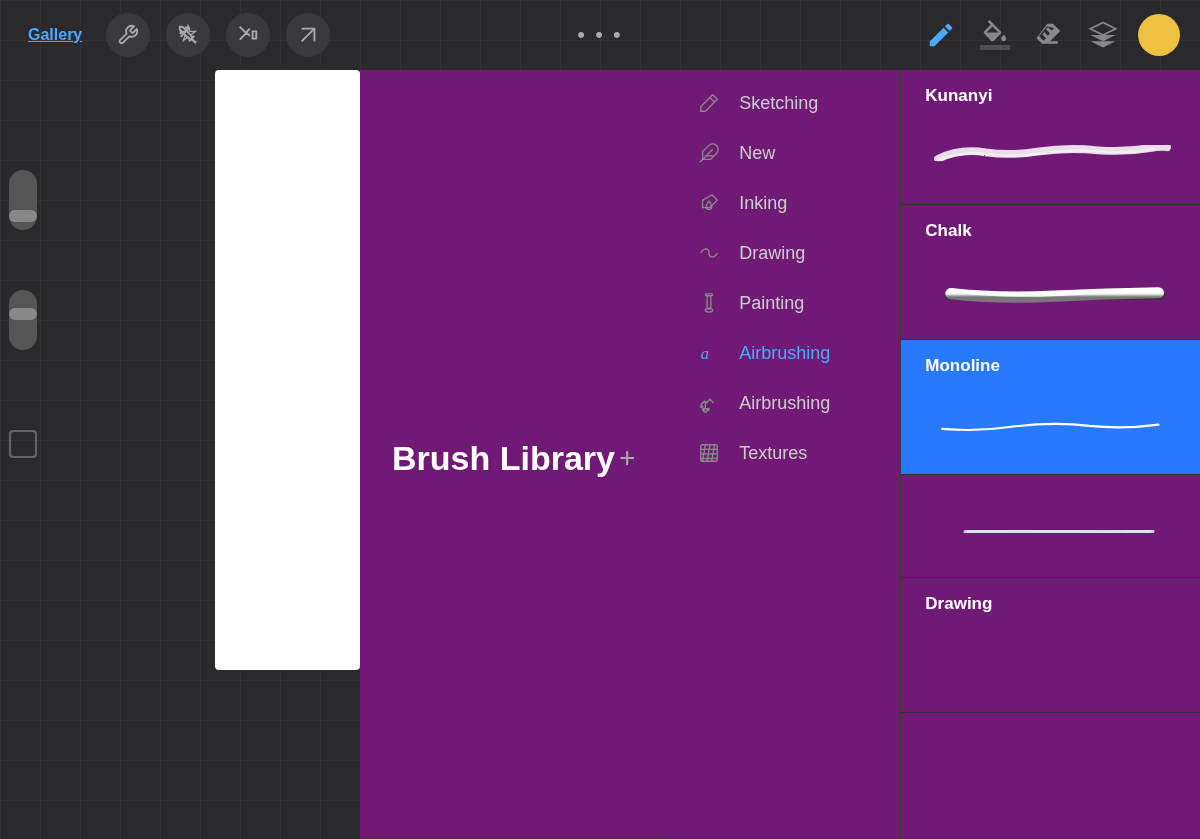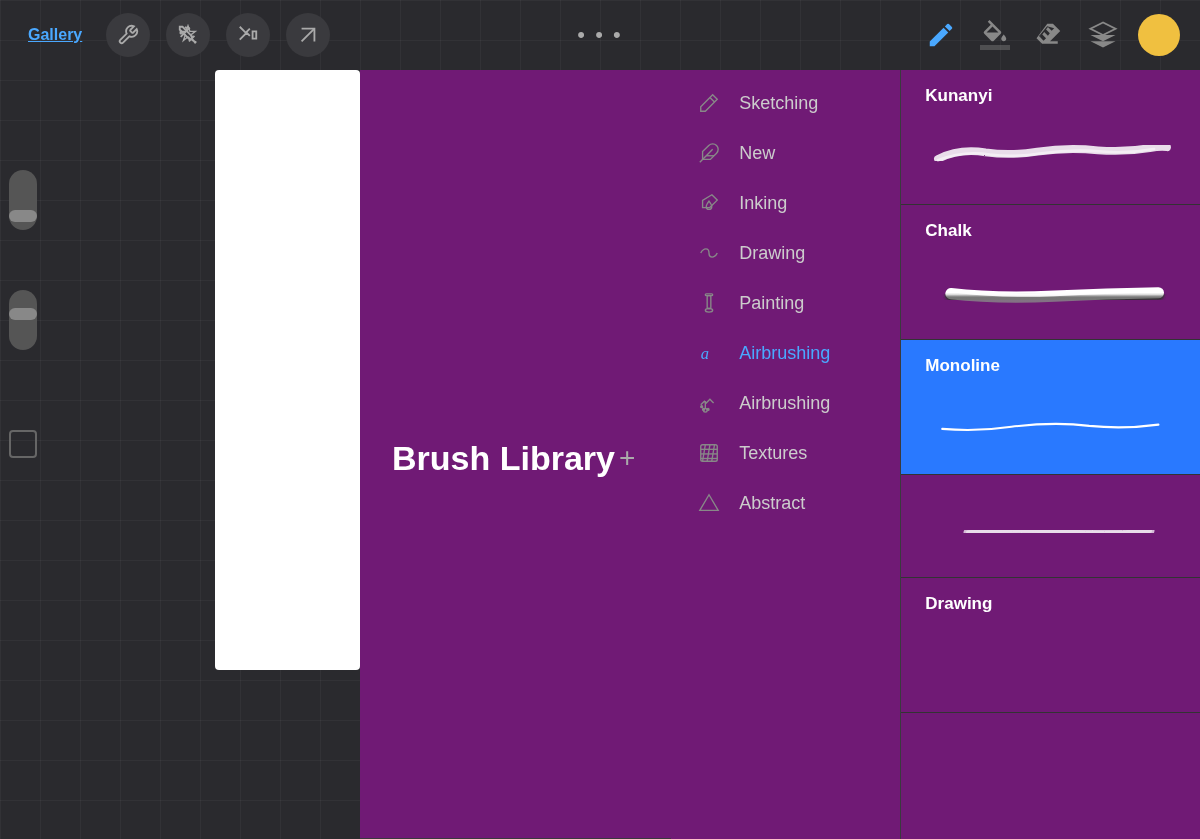--- a/index.html
+++ b/index.html
@@ -487,28 +487,20 @@
             <line x1="3" y1="13" x2="21" y2="13"></line>
             <line x1="3" y1="18" x2="21" y2="18"></line>
             <line x1="8" y1="3" x2="5" y2="21"></line>
             <line x1="13" y1="3" x2="10" y2="21"></line>
             <line x1="18" y1="3" x2="15" y2="21"></line>
           </svg>
         </span>
         <span>Textures</span>
       </div>
 
-      <div class="category-item">
-        <span class="category-icon">
-          <svg width="22" height="22" viewBox="0 0 24 24" fill="none" stroke="#888" stroke-width="1.5">
-            <polygon points="12 3 22 20 2 20"></polygon>
-          </svg>
-        </span>
-        <span>Abstract</span>
-      </div>
 
     </div>
 
     <div class="brush-list">
 
       <div class="brush-item">
         <div class="brush-item-name">Kunanyi</div>
         <div class="brush-preview">
           <svg class="stroke-kunanyi" height="65" viewBox="0 0 580 65" xmlns="http://www.w3.org/2000/svg">
             <defs>

